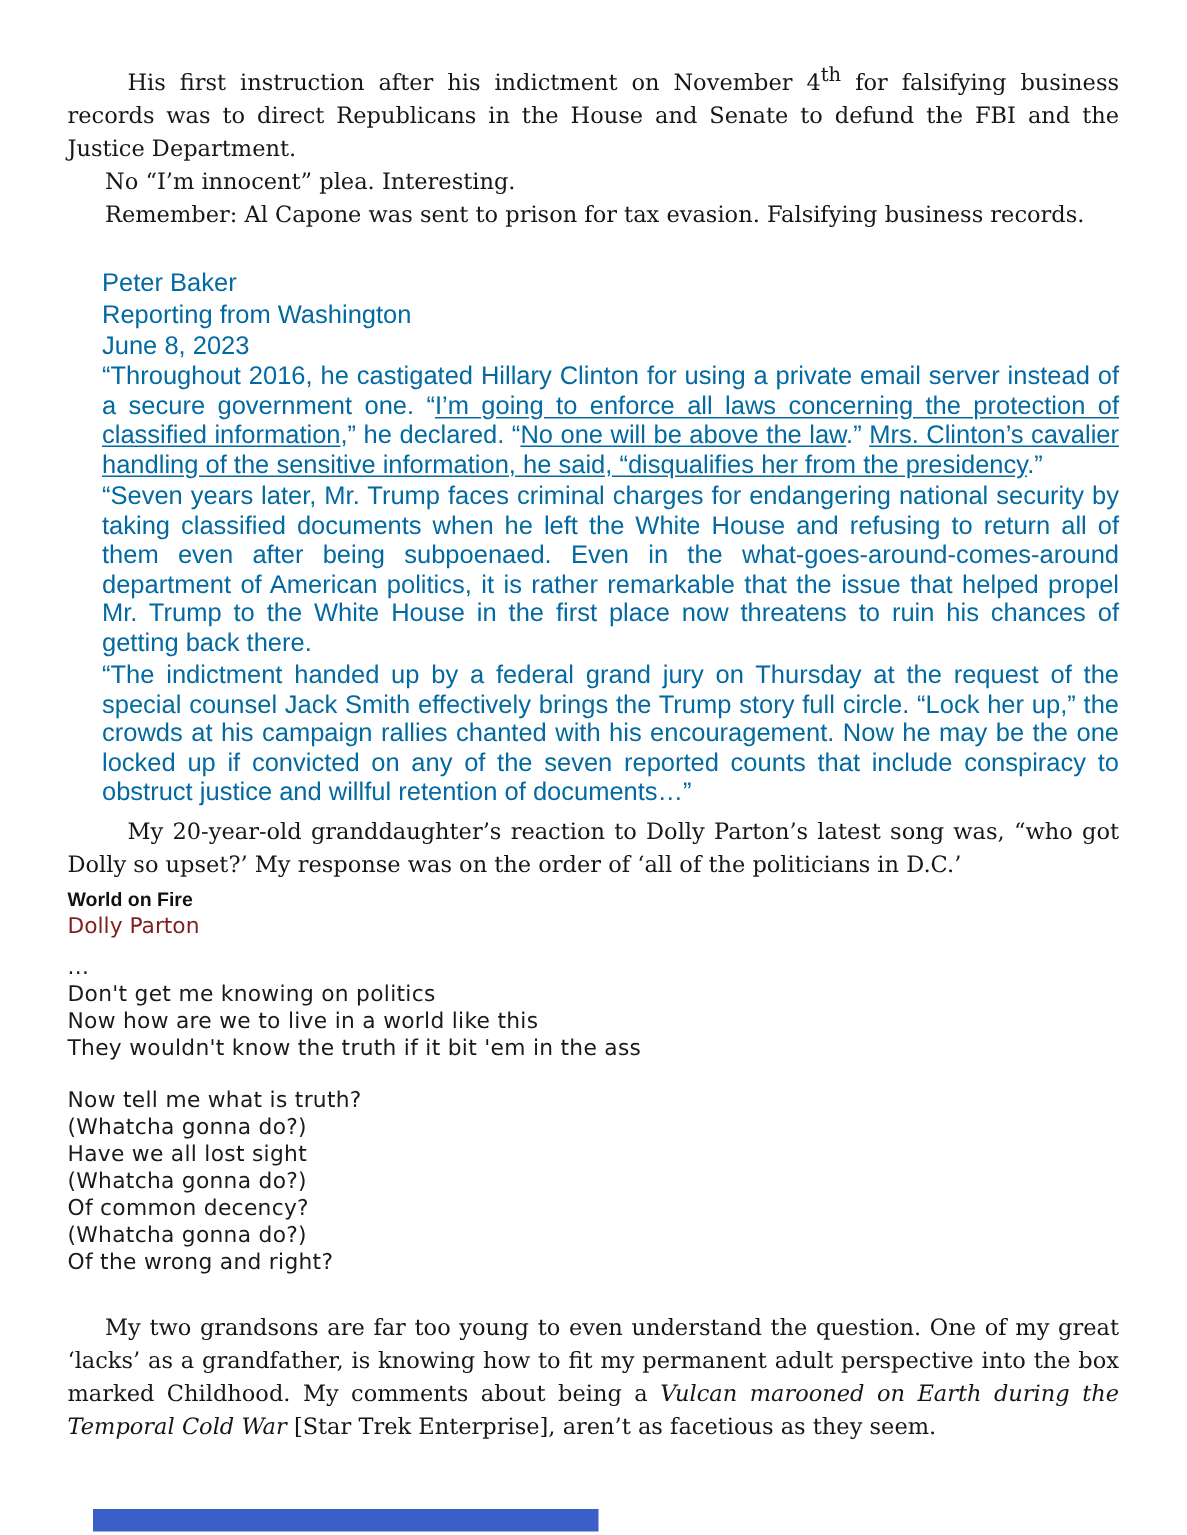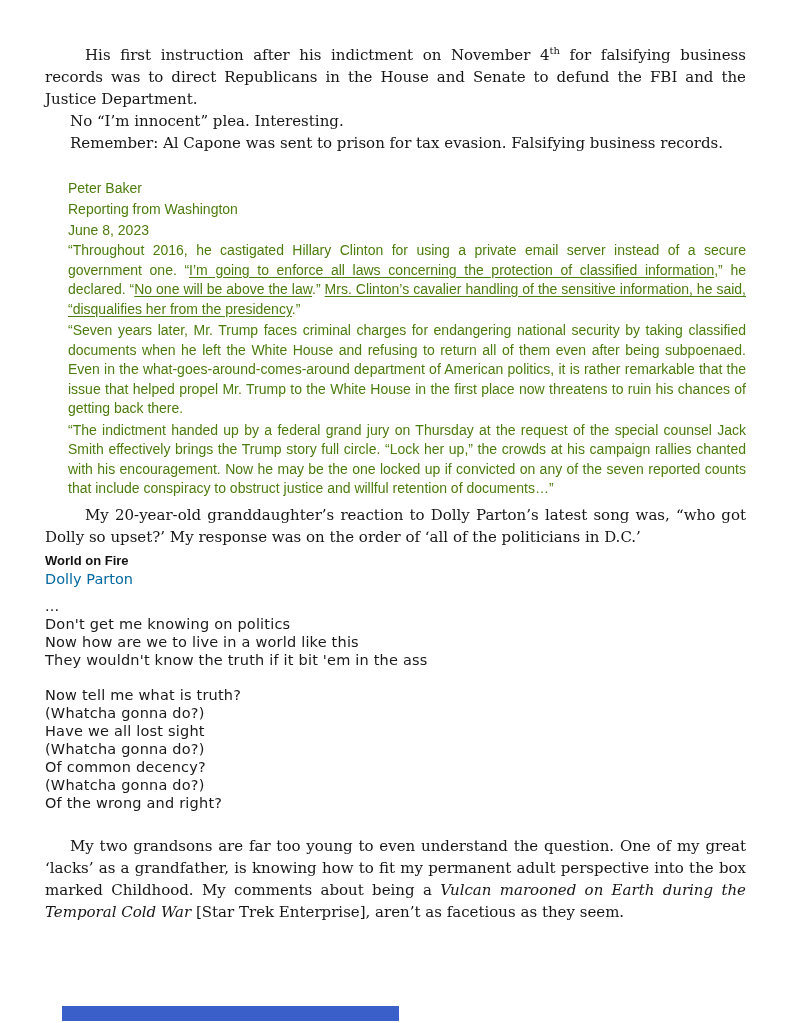--- a/index.html
+++ b/index.html
@@ -24,53 +24,53 @@
     color: #161616;
   }
   .indent-lg { text-indent: 40px; }
   .indent-sm { text-indent: 25px; }
 
   
   .quote-block {
     margin-top: 24px;
     margin-left: 23px;
     font-family: "Liberation Sans", sans-serif;
-    font-size: 14px;
-    color: #4d7c0f;
+    font-size: 17px;
+    color: #0369a1;
   }
   .quote-meta {
     line-height: 21px;
     margin: 0;
   }
   .quote-para {
     line-height: 19.5px;
     text-align: justify;
     margin: 0 0 2px 0;
   }
   .u { text-decoration: underline; text-underline-offset: 2px; }
   .i { font-style: italic; }
-  .sup { font-size: 10px; vertical-align: super; line-height: 0; }
+  .sup { font-size: 13px; vertical-align: super; line-height: 0; }
 
   
   .granddaughter { margin-top: 5px; }
 
   
   .song-title {
     font-family: "Liberation Sans", sans-serif;
     font-weight: bold;
     font-size: 13px;
     line-height: 18px;
     margin-top: 4px;
     color: #111111;
   }
   .song-artist {
     font-family: "DejaVu Sans", sans-serif;
     font-size: 14.5px;
     line-height: 19px;
-    color: #0369a1;
+    color: #7f1d1d;
   }
   .lyrics {
     font-family: "DejaVu Sans", sans-serif;
     font-size: 14.5px;
     color: #1a1a1a;
     letter-spacing: 0.2px;
   }
   .lyrics-ellipsis { line-height: 14px; margin-top: 10px; }
   .stanza { margin-top: 2px; }
   .stanza-2 { margin-top: 17px; }

